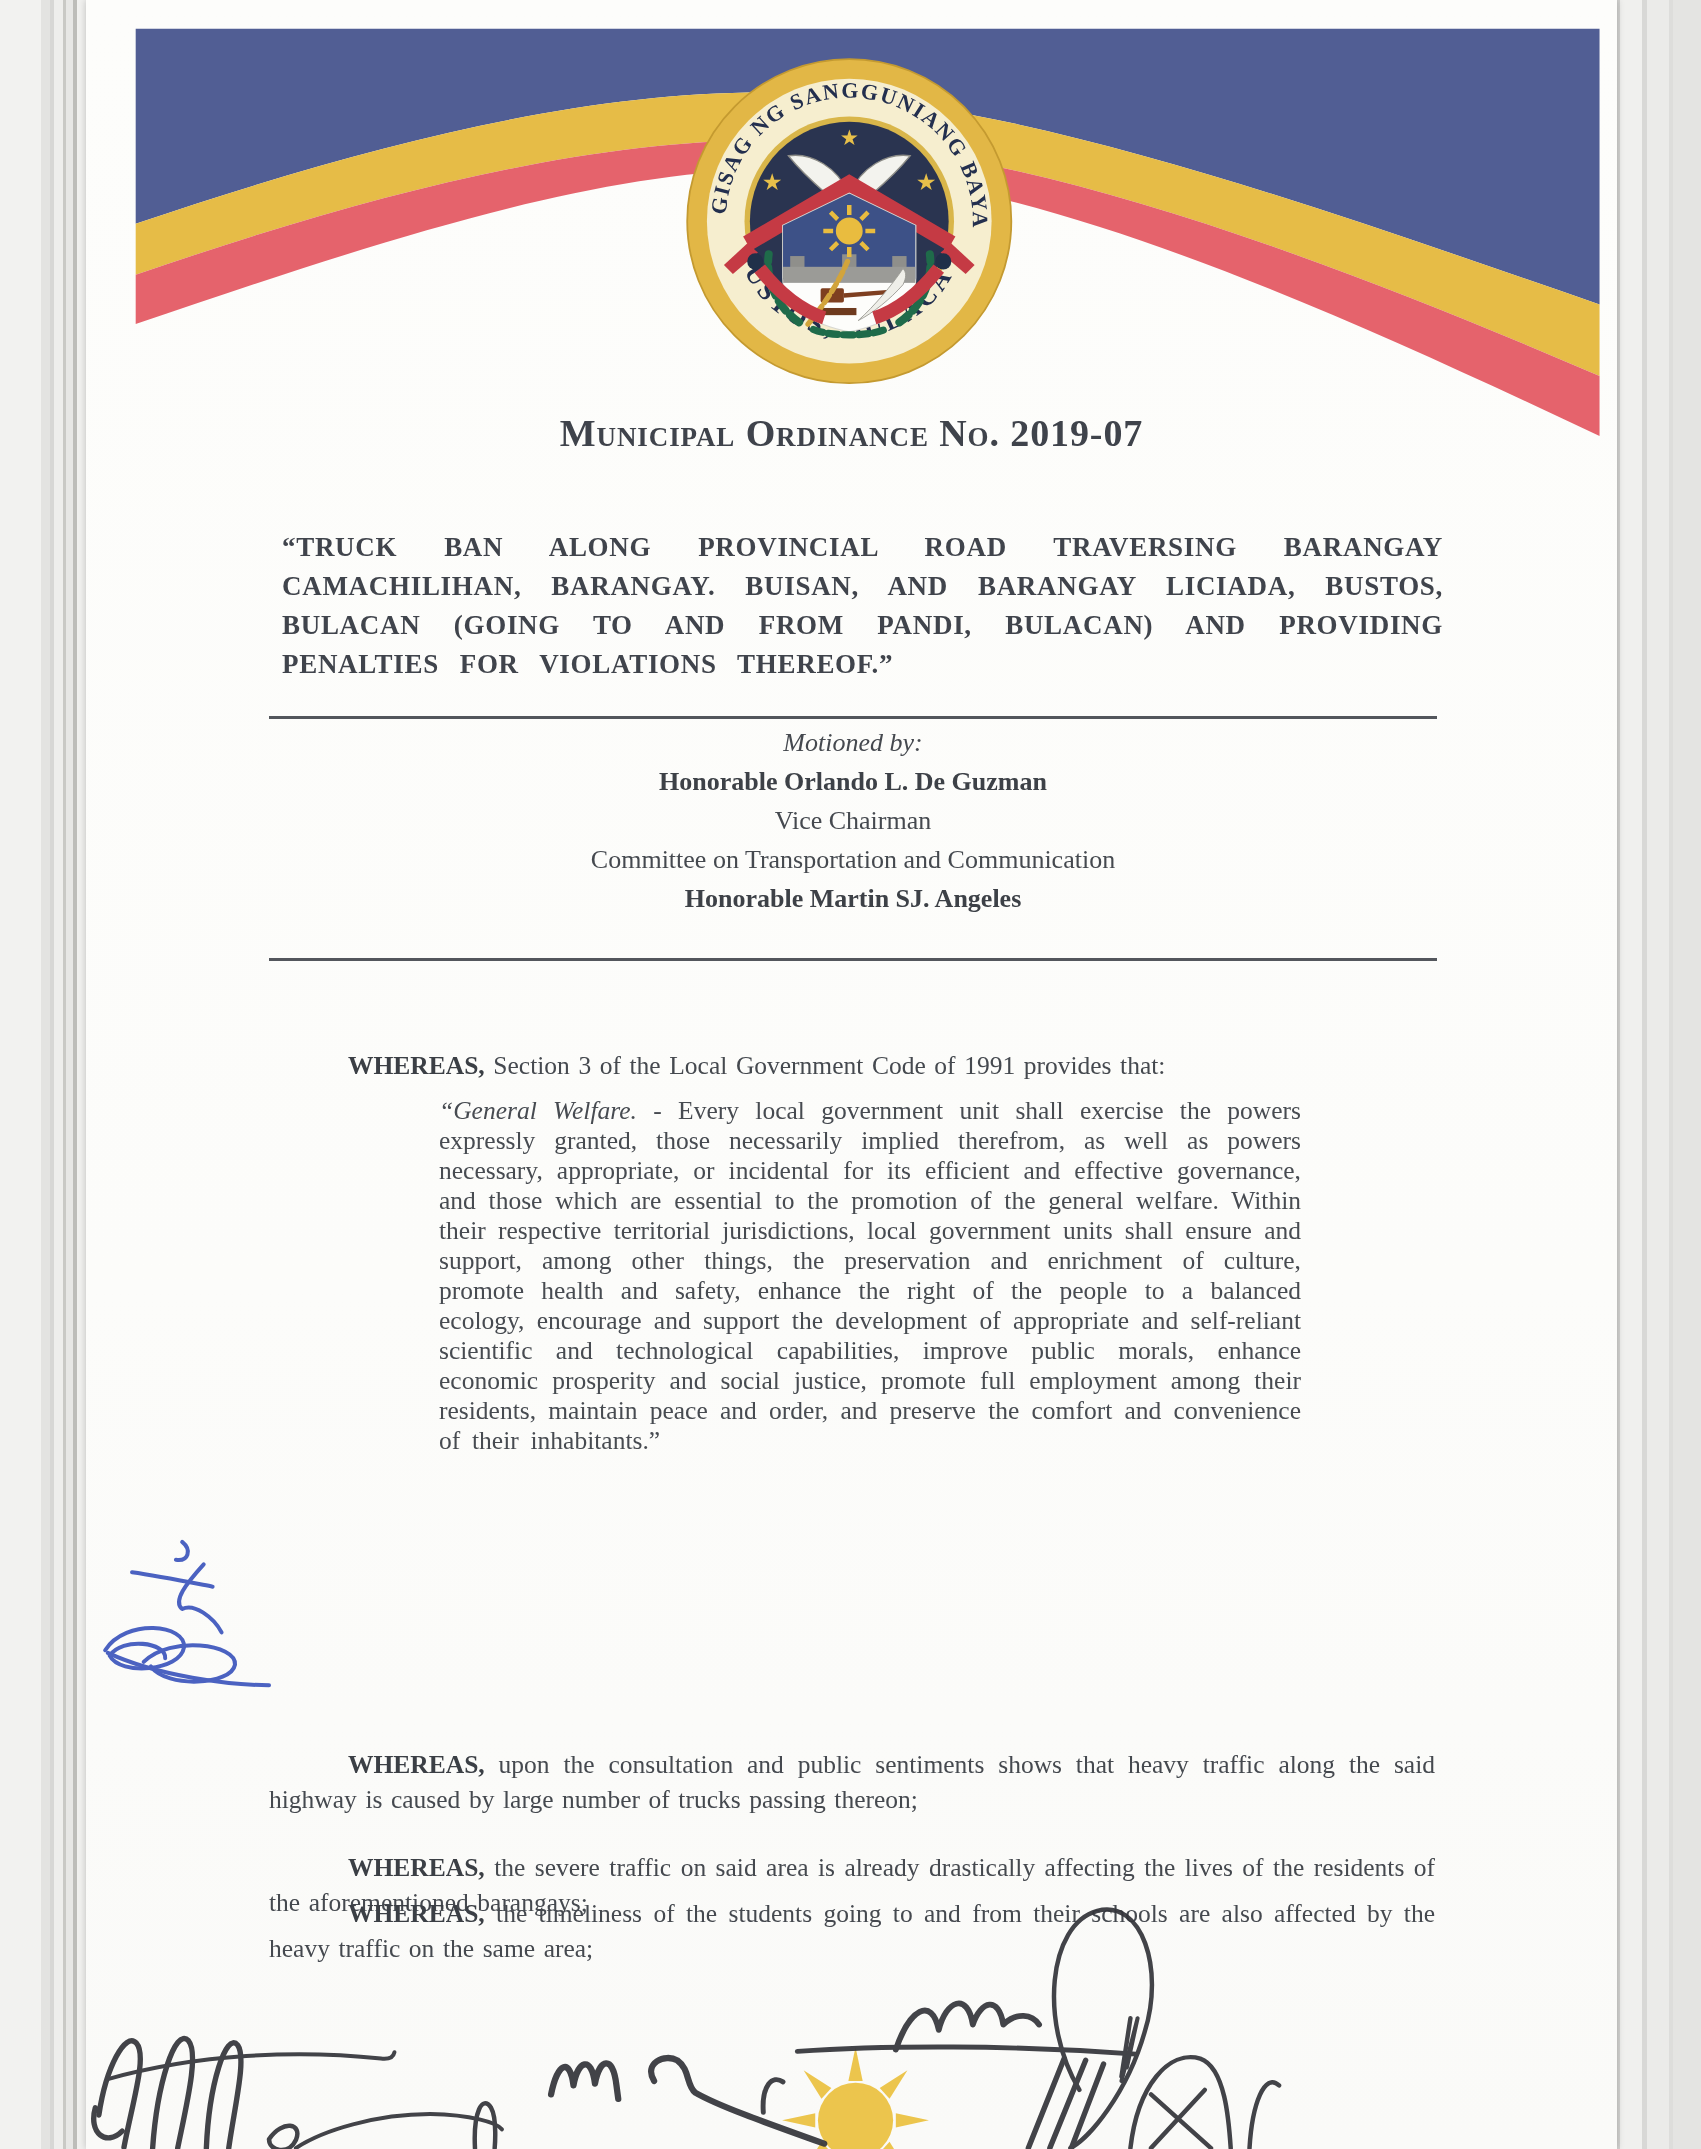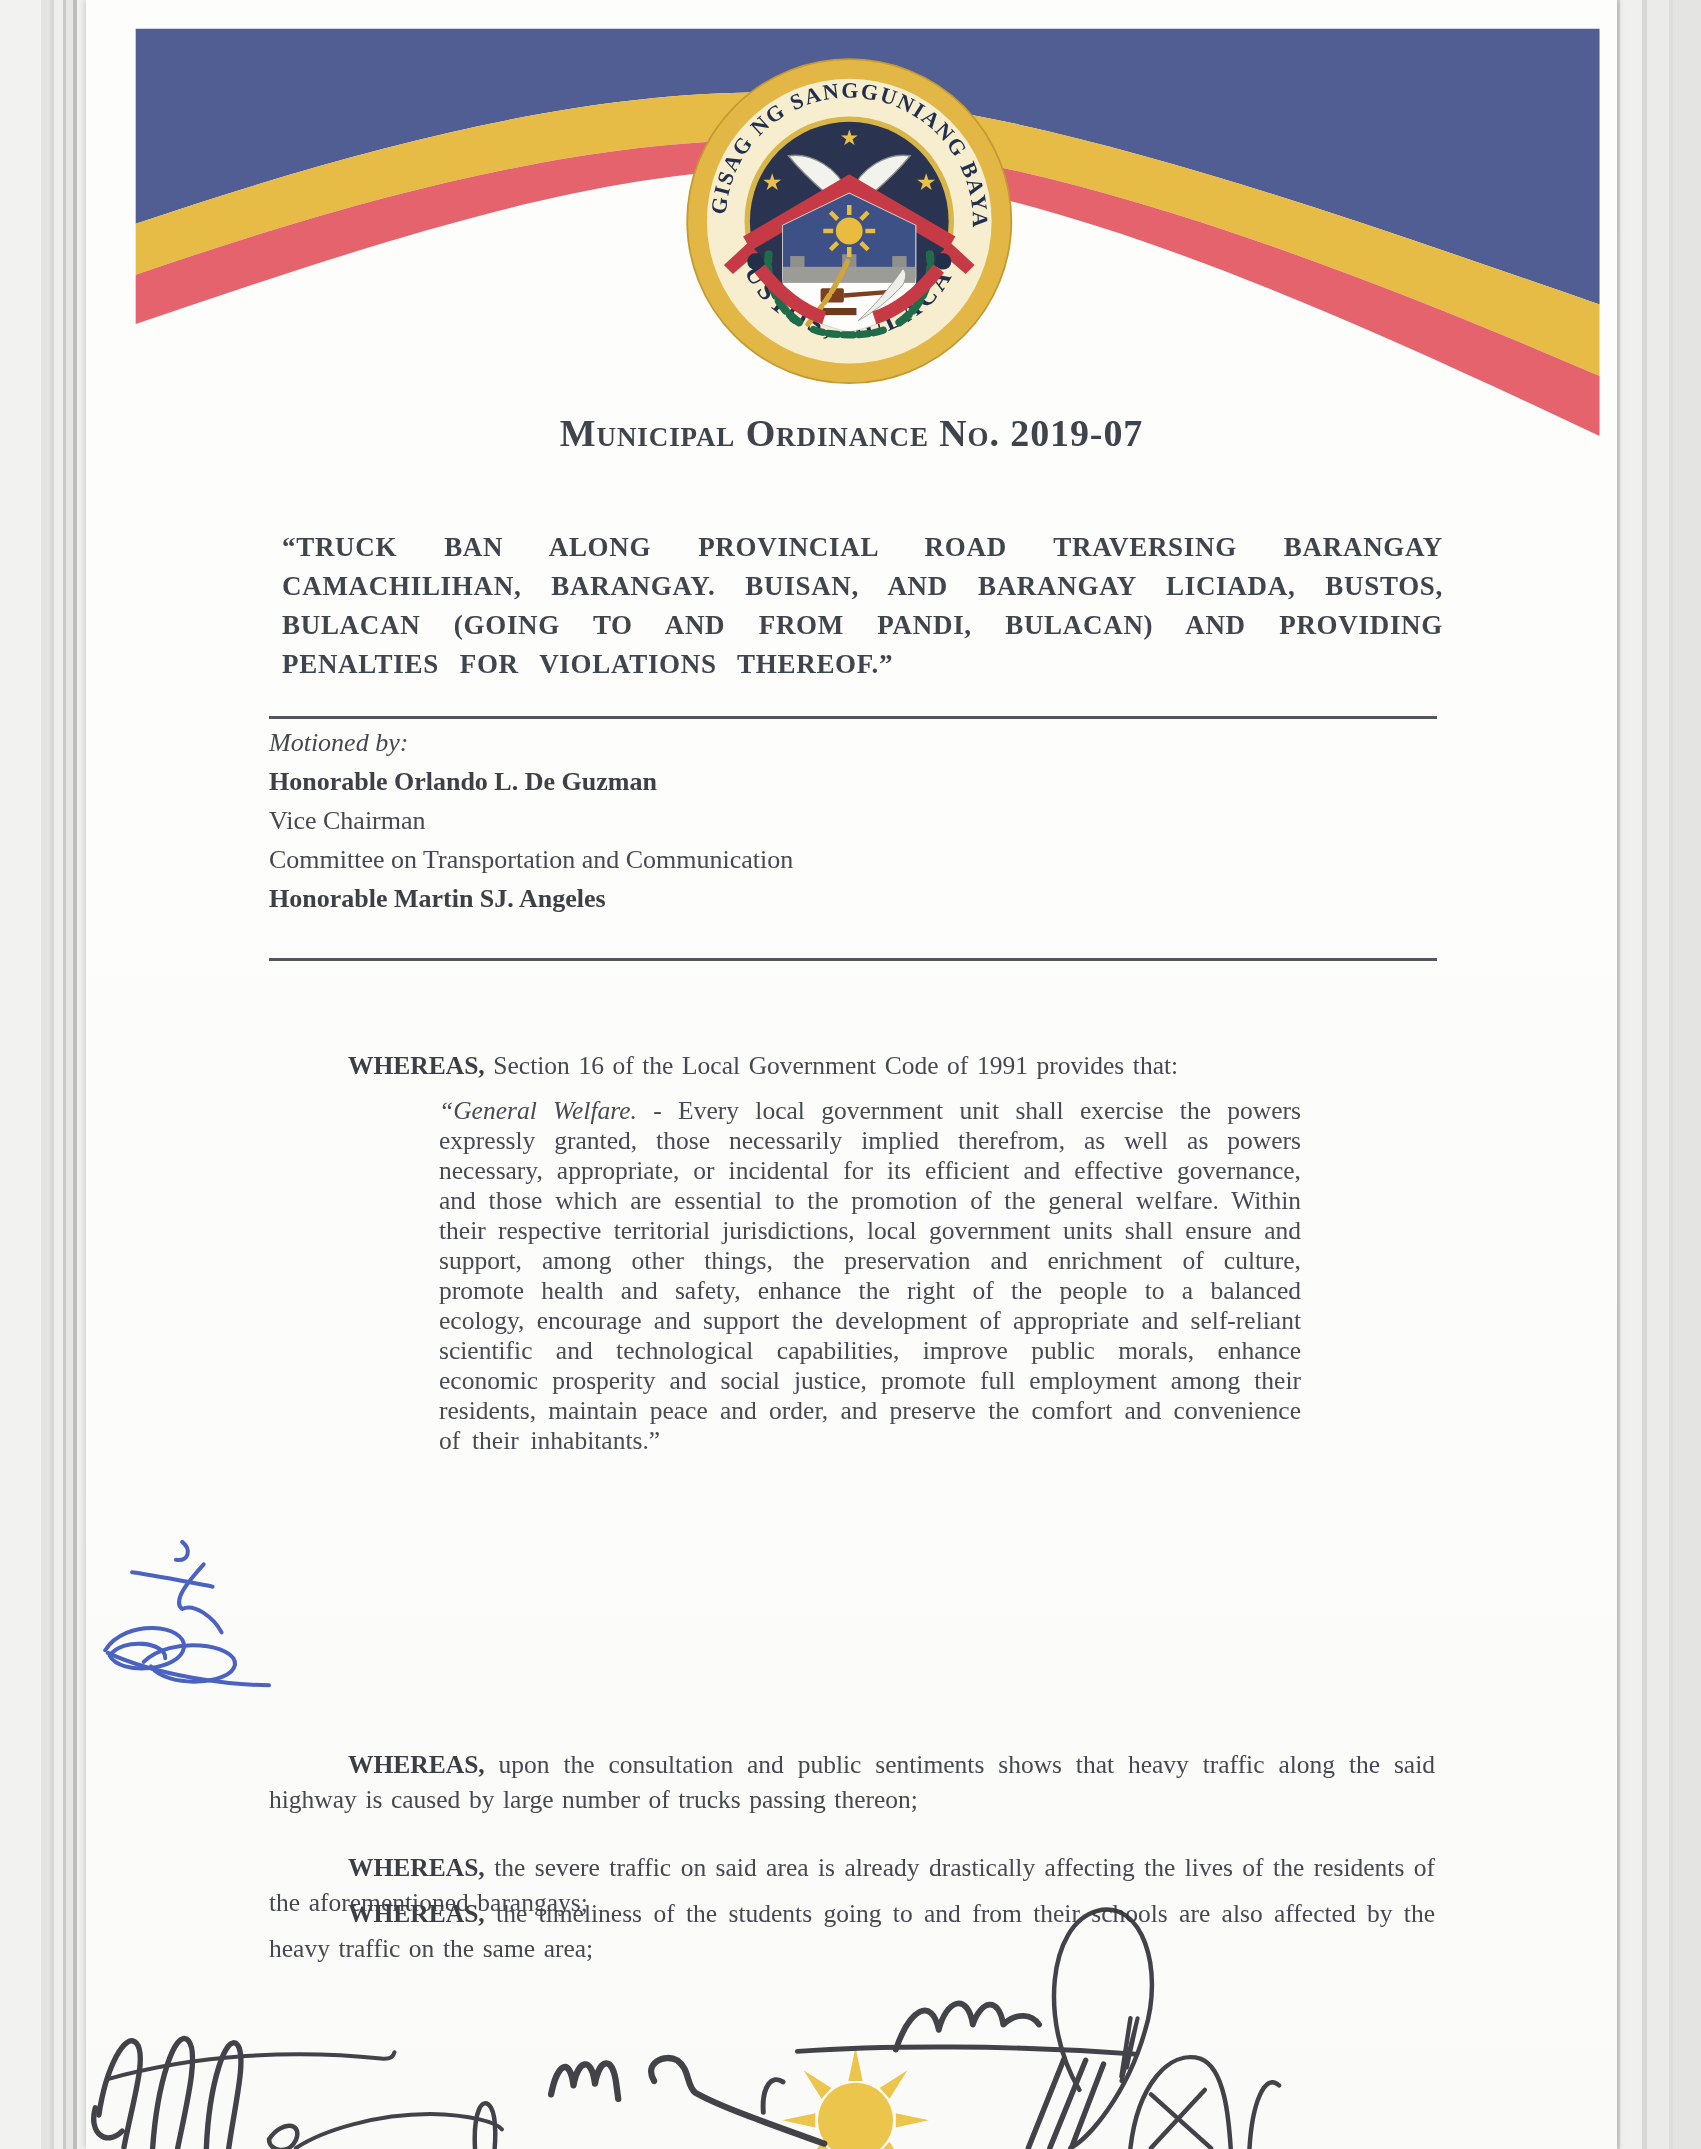--- a/index.html
+++ b/index.html
@@ -38,21 +38,21 @@
     left:196px;top:528px;width:1161px;z-index:2;
     font-weight:bold;font-size:27px;line-height:39px;
     letter-spacing:0.7px;word-spacing:13.4px;
     text-align:justify;color:#40444c;
   }
   .rule{left:183px;width:1168px;height:2.7px;background:#53565c;z-index:2;}
   .rule-1{top:716px;}
   .rule-2{top:958px;}
   .byblock{
     left:183px;top:723px;width:1168px;z-index:2;
-    color:#45494f;font-size:26px;
+    text-align:center;color:#45494f;font-size:26px;
   }
   .byblock div{height:39px;line-height:39px;}
   .by-label{font-style:italic;}
   .by-name{font-weight:bold;color:#3d4147;}
   .clause{
     left:183px;width:1166px;margin:0;z-index:2;
     font-size:25.5px;line-height:35px;word-spacing:2.2px;
     text-align:justify;text-indent:79px;color:#45494f;
   }
   .clause .lead{font-weight:bold;color:#3b3f45;}
@@ -172,21 +172,21 @@
   <div class="byblock">
     <div class="by-label">Motioned by:</div>
     <div class="by-name">Honorable Orlando L. De Guzman</div>
     <div>Vice Chairman</div>
     <div>Committee on Transportation and Communication</div>
     <div class="by-name">Honorable Martin SJ. Angeles</div>
   </div>
 
   <div class="rule rule-2"></div>
 
-  <p class="clause c1"><span class="lead">WHEREAS,</span><span> Section 16 of the Local Government Code of 1991 provides that:</span></p>
+  <p class="clause c1"><span class="lead">WHEREAS,</span><span> Section 3 of the Local Government Code of 1991 provides that:</span></p>
 
   <div class="quote"><span class="quote-lead">“General Welfare.</span><span> - Every local government unit shall exercise the powers expressly granted, those necessarily implied therefrom, as well as powers necessary, appropriate, or incidental for its efficient and effective governance, and those which are essential to the promotion of the general welfare. Within their respective territorial jurisdictions, local government units shall ensure and support, among other things, the preservation and enrichment of culture, promote health and safety, enhance the right of the people to a balanced ecology, encourage and support the development of appropriate and self-reliant scientific and technological capabilities, improve public morals, enhance economic prosperity and social justice, promote full employment among their residents, maintain peace and order, and preserve the comfort and convenience of their inhabitants.”</span></div>
 
 
   <p class="clause c3"><span class="lead">WHEREAS,</span><span> upon the consultation and public sentiments shows that heavy traffic along the said highway is caused by large number of trucks passing thereon;</span></p>
 
   <p class="clause c4"><span class="lead">WHEREAS,</span><span> the severe traffic on said area is already drastically affecting the lives of the residents of the aforementioned barangays;</span></p>
 
   <p class="clause c5"><span class="lead">WHEREAS,</span><span> the timeliness of the students going to and from their schools are also affected by the heavy traffic on the same area;</span></p>
 

